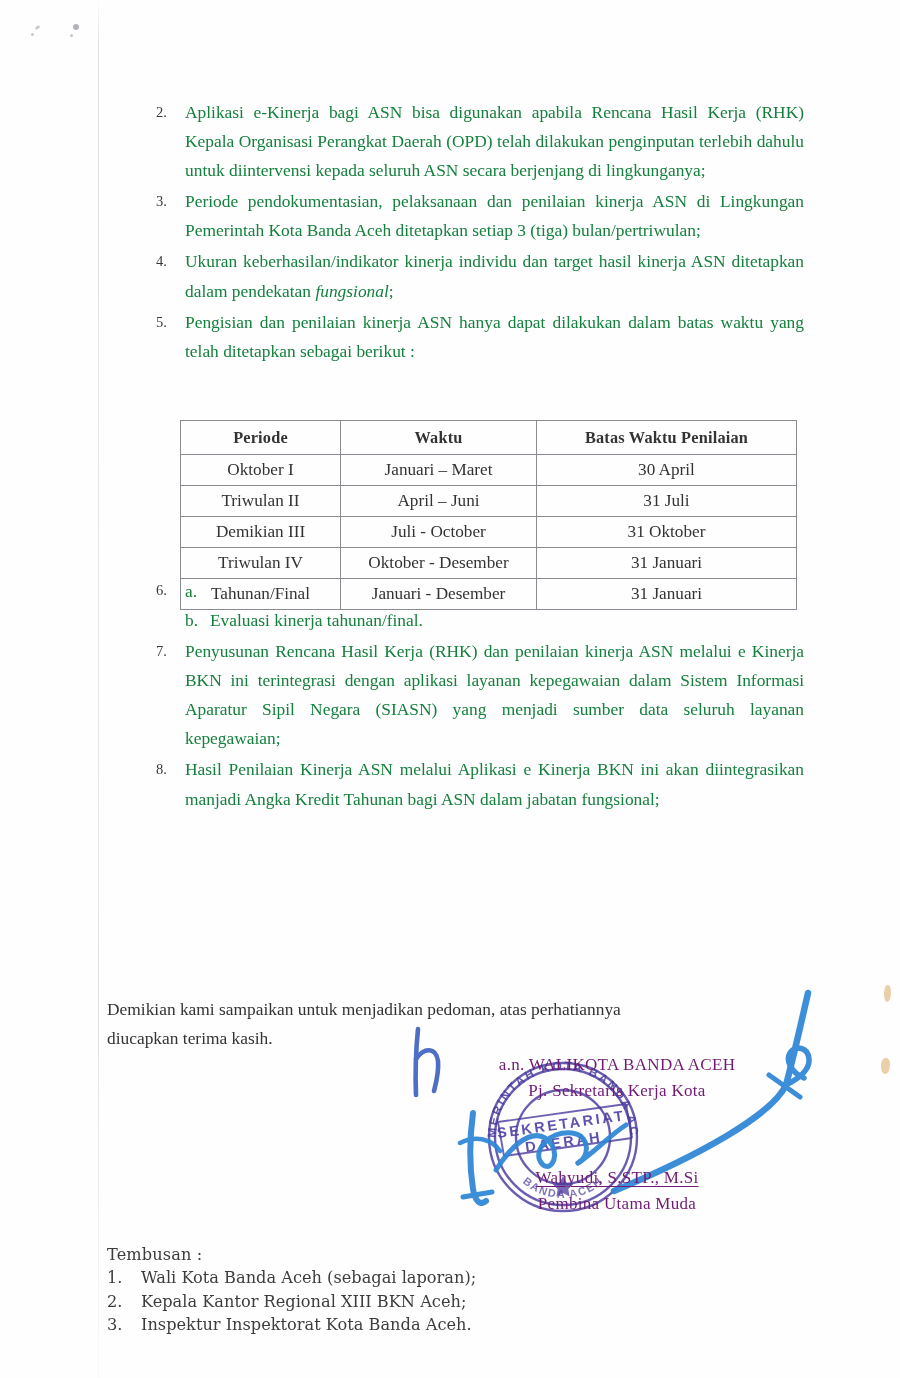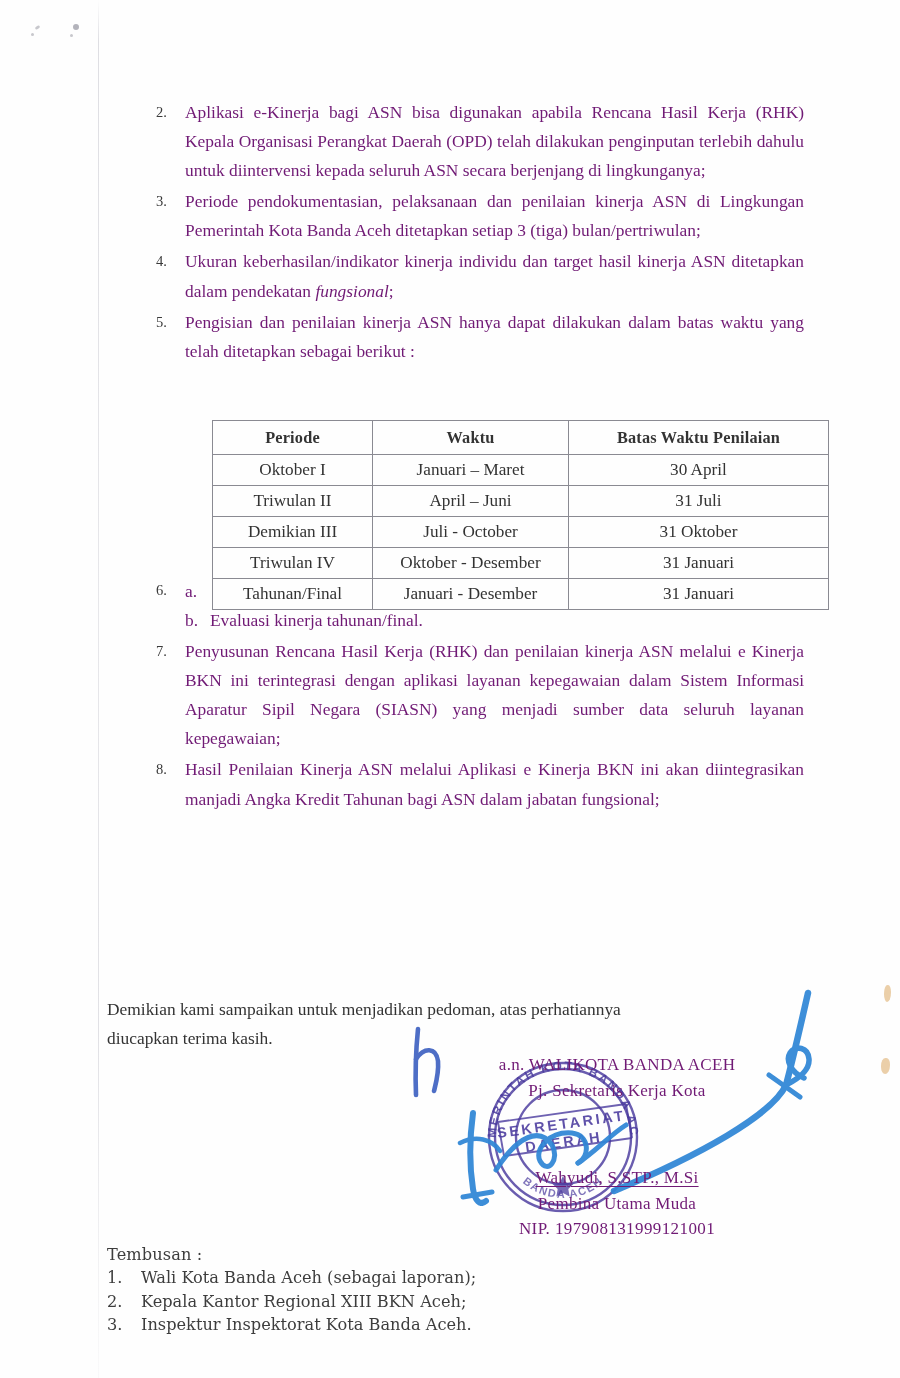--- a/index.html
+++ b/index.html
@@ -76,21 +76,21 @@
     padding-left: 4px;
     box-sizing: border-box;
     color: #3a3a3a;
   }
   .li-body {
     flex: 1 1 auto;
     font-size: 17.4px;
     line-height: 29.1px;
     text-align: justify;
     text-justify: inter-word;
-    color: #701a75;
+    color: #15803d;
   }
   .li-body i { font-style: italic; }
 
   .sublist {
     margin-top: 1px;
   }
   .sub-li {
     display: flex;
     align-items: flex-start;
   }
@@ -104,21 +104,20 @@
     font-size: 17.4px;
     line-height: 29.1px;
   }
 
   
   .tbl-wrap {
     position: absolute;
     left: 180px;
     top: 420px;
     width: 616px;
-    margin-left: 32px;
   }
   table.periode {
     border-collapse: collapse;
     width: 616px;
     table-layout: fixed;
   }
   table.periode th,
   table.periode td {
     border: 1px solid #8a8a92;
     text-align: center;
@@ -391,21 +390,20 @@
       <path d="M 16,74 C 24,62 36,62 38,76 C 39,88 36,98 34,106" stroke-width="4.6"></path>
     </g>
   </svg>
 
   <div class="sig">
     <div class="ttl">a.n. WALIKOTA BANDA ACEH</div>
     <div class="ttl">Pj. Sekretaris Kerja Kota</div>
     <div class="gap"></div>
     <div class="name">Wahyudi, S.STP., M.Si</div>
     <div>Pembina Utama Muda</div>
-    <div class="nip">NIP. 197908131999121001</div>
   </div>
 
   <div class="tembusan">
     <div class="head">Tembusan :</div>
     <div class="t-row">
       <span class="t-num">1.</span>
       <span class="t-txt">Wali Kota Banda Aceh (sebagai laporan);</span>
     </div>
     <div class="t-row">
       <span class="t-num">2.</span>

